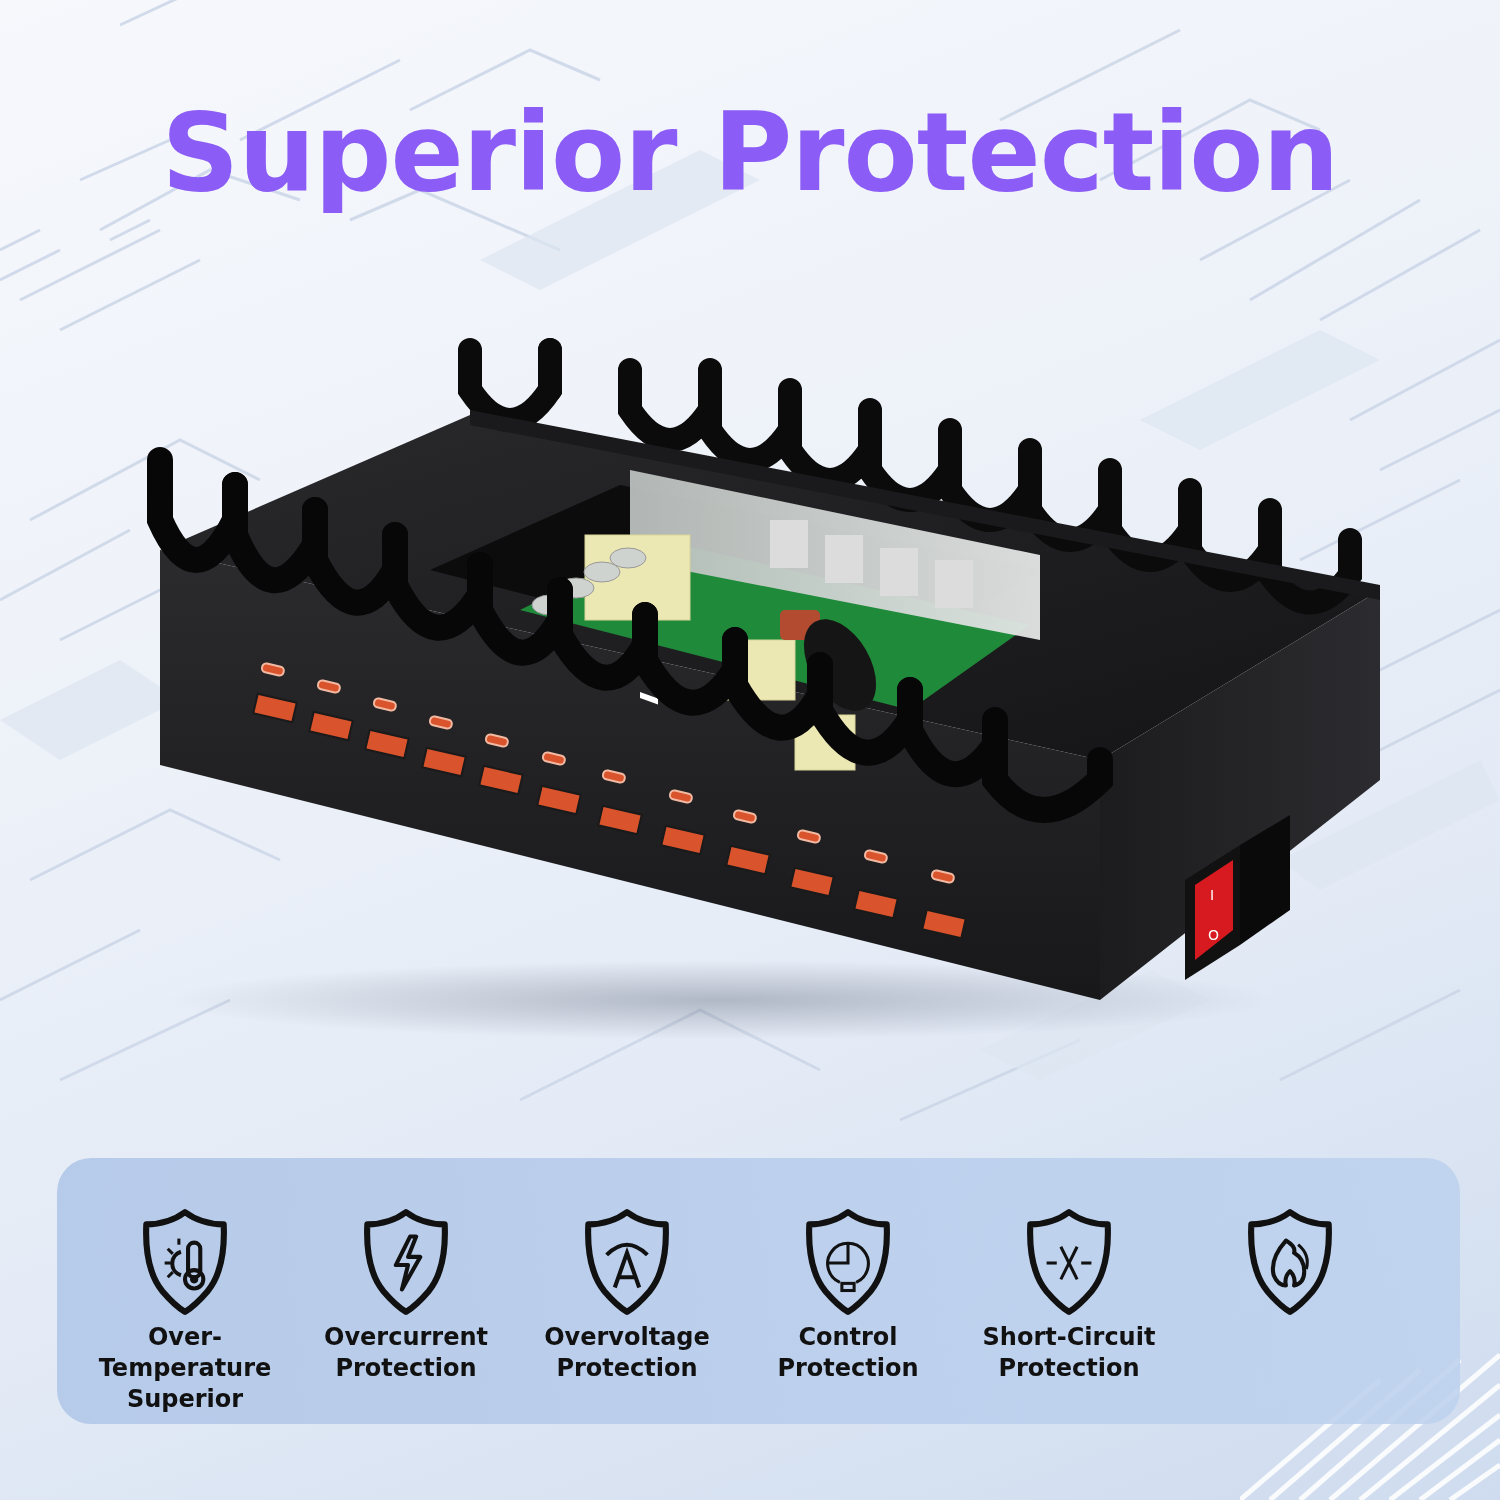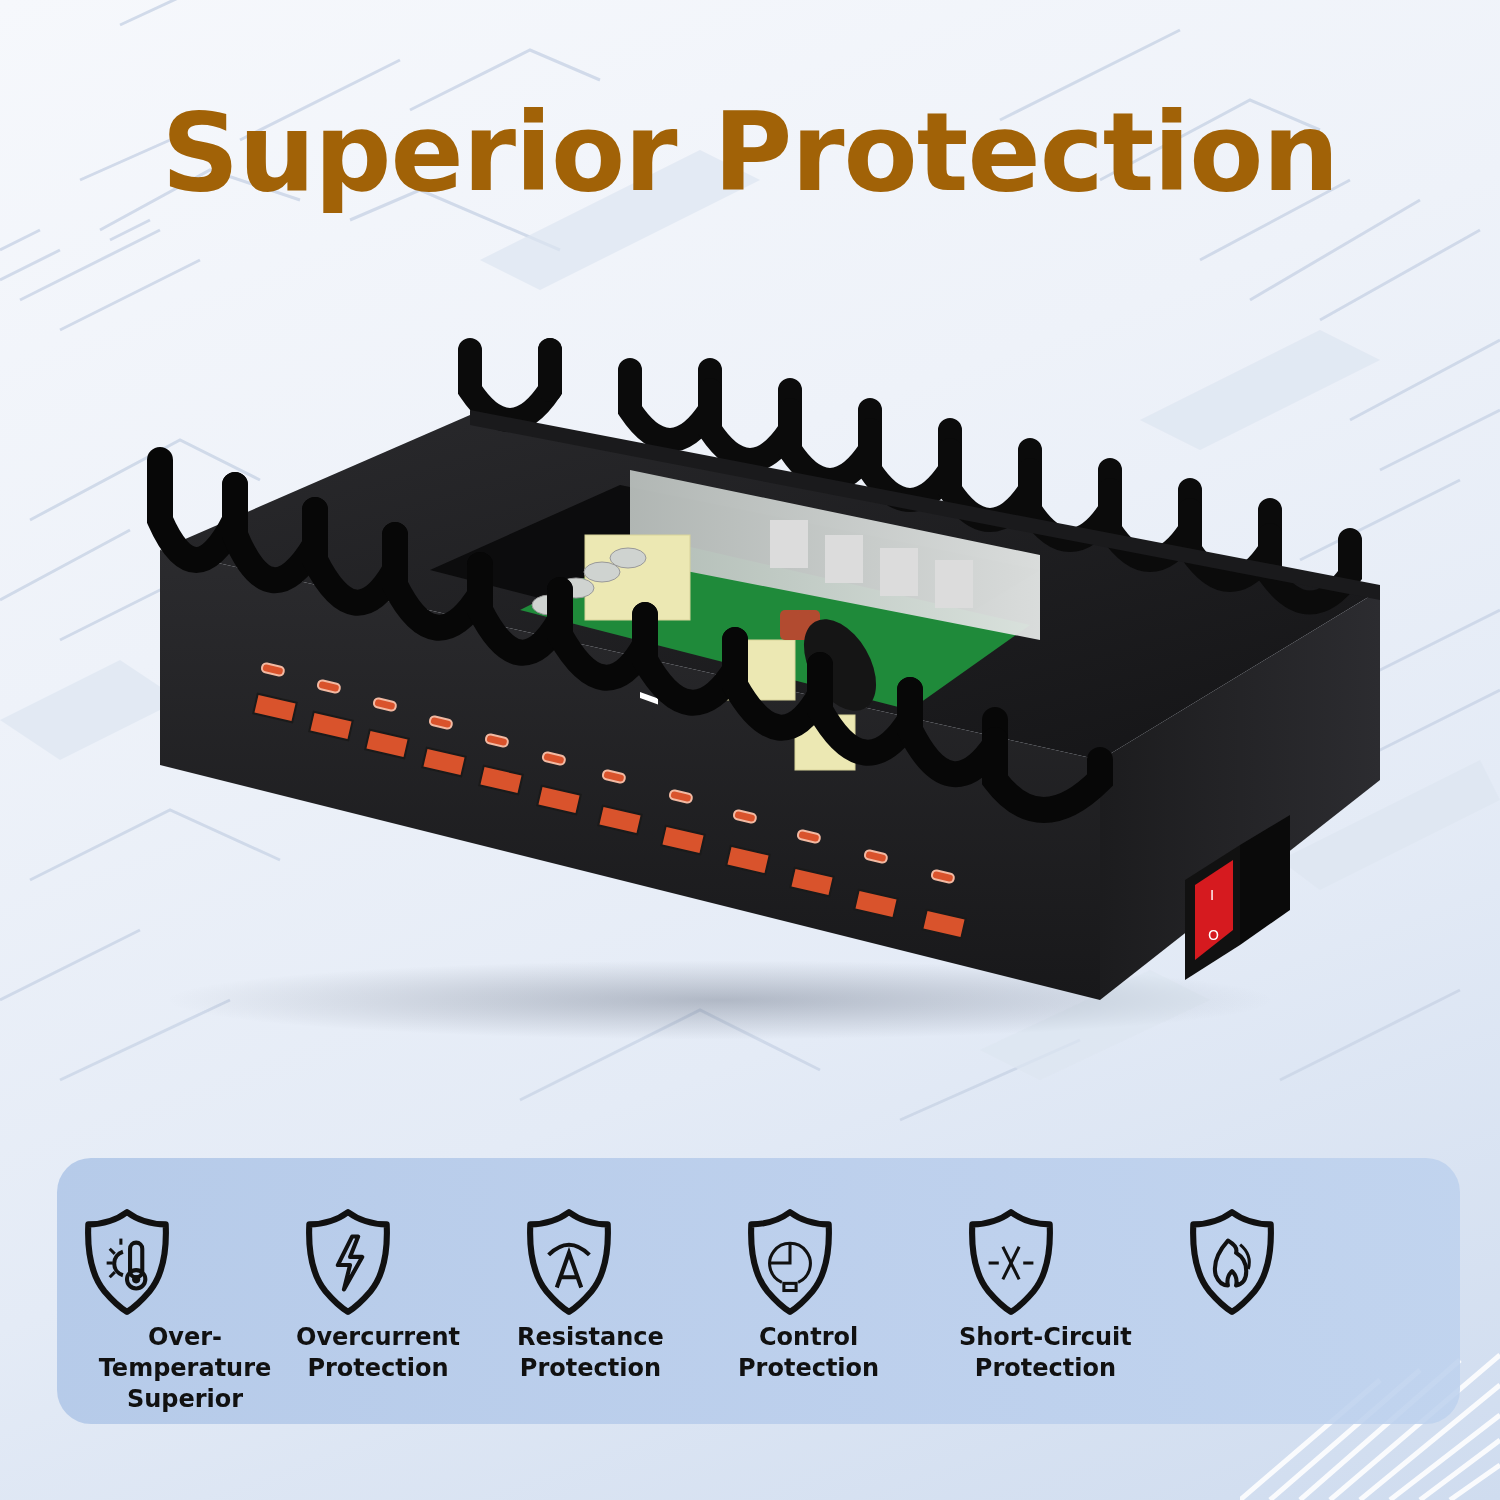--- a/index.html
+++ b/index.html
@@ -6,37 +6,37 @@
   html, body { width: 1500px; height: 1500px; overflow: hidden; }
   body {
     position: relative;
     font-family: "DejaVu Sans", sans-serif;
     background: linear-gradient(160deg, #f6f8fc 0%, #eef2f9 35%, #e4ebf6 65%, #cfdcef 100%);
   }
   .bg-pattern { position: absolute; inset: 0; z-index: 0; }
   .title {
     position: absolute; top: 90px; left: 0; width: 100%;
     text-align: center; font-weight: bold; font-size: 108px;
-    letter-spacing: -1px; color: #a16207; z-index: 3;
+    letter-spacing: -1px; color: #8b5cf6; z-index: 3;
   }
   .product { position: absolute; left: 140px; top: 320px; width: 1260px; height: 700px; z-index: 2; }
   .shadow {
     position: absolute; left: 160px; top: 960px; width: 1120px; height: 80px;
     background: radial-gradient(ellipse at center, rgba(40,50,70,0.28), rgba(40,50,70,0) 70%);
     z-index: 1;
   }
   .panel {
     position: absolute; left: 57px; top: 1158px; width: 1403px; height: 266px;
     border-radius: 34px;
     background: linear-gradient(100deg, rgba(178,200,232,0.92), rgba(186,206,236,0.9) 60%, rgba(190,210,238,0.88));
     z-index: 3;
     display: flex; justify-content: space-between; padding: 48px 60px 0 18px;
   }
   .feature {
-    width: 220px; display: flex; flex-direction: column; align-items: flex-start;
+    width: 220px; display: flex; flex-direction: column; align-items: center;
   }
   .feature svg { width: 104px; height: 112px; }
   .feature-label {
     margin-top: 4px; text-align: center; font-weight: bold;
     font-size: 24px; line-height: 31px; color: #111;
   }
   .stripes { position: absolute; right: 0; bottom: 0; width: 260px; height: 160px; z-index: 2; overflow: hidden; }
 </style>
 </head>
 <body>
@@ -242,21 +242,21 @@
     </div>
   </div>
 
   <div class="feature">
     <svg viewBox="0 0 100 110">
       <path d="M50 6 Q66 18 88 18 Q90 62 72 84 Q60 98 50 104 Q40 98 28 84 Q10 62 12 18 Q34 18 50 6Z" fill="none" stroke="#111" stroke-width="6" stroke-linejoin="round"></path>
       <path d="M30 48 Q50 28 70 48" fill="none" stroke="#111" stroke-width="4"></path>
       <path d="M38 80 L50 46 L62 80 M42 70 L58 70" fill="none" stroke="#111" stroke-width="4"></path>
     </svg>
     <div class="feature-label">
-      <div>Resistance</div>
+      <div>Overvoltage</div>
       <div>Protection</div>
     </div>
   </div>
 
   <div class="feature">
     <svg viewBox="0 0 100 110">
       <path d="M50 6 Q66 18 88 18 Q90 62 72 84 Q60 98 50 104 Q40 98 28 84 Q10 62 12 18 Q34 18 50 6Z" fill="none" stroke="#111" stroke-width="6" stroke-linejoin="round"></path>
       <path d="M42 75 A20 20 0 1 1 58 75" fill="none" stroke="#111" stroke-width="3"></path>
       <path d="M50 36 L50 56 L30 56" fill="none" stroke="#111" stroke-width="3"></path>
       <rect x="44" y="76" width="12" height="7" fill="none" stroke="#111" stroke-width="3"></rect>

